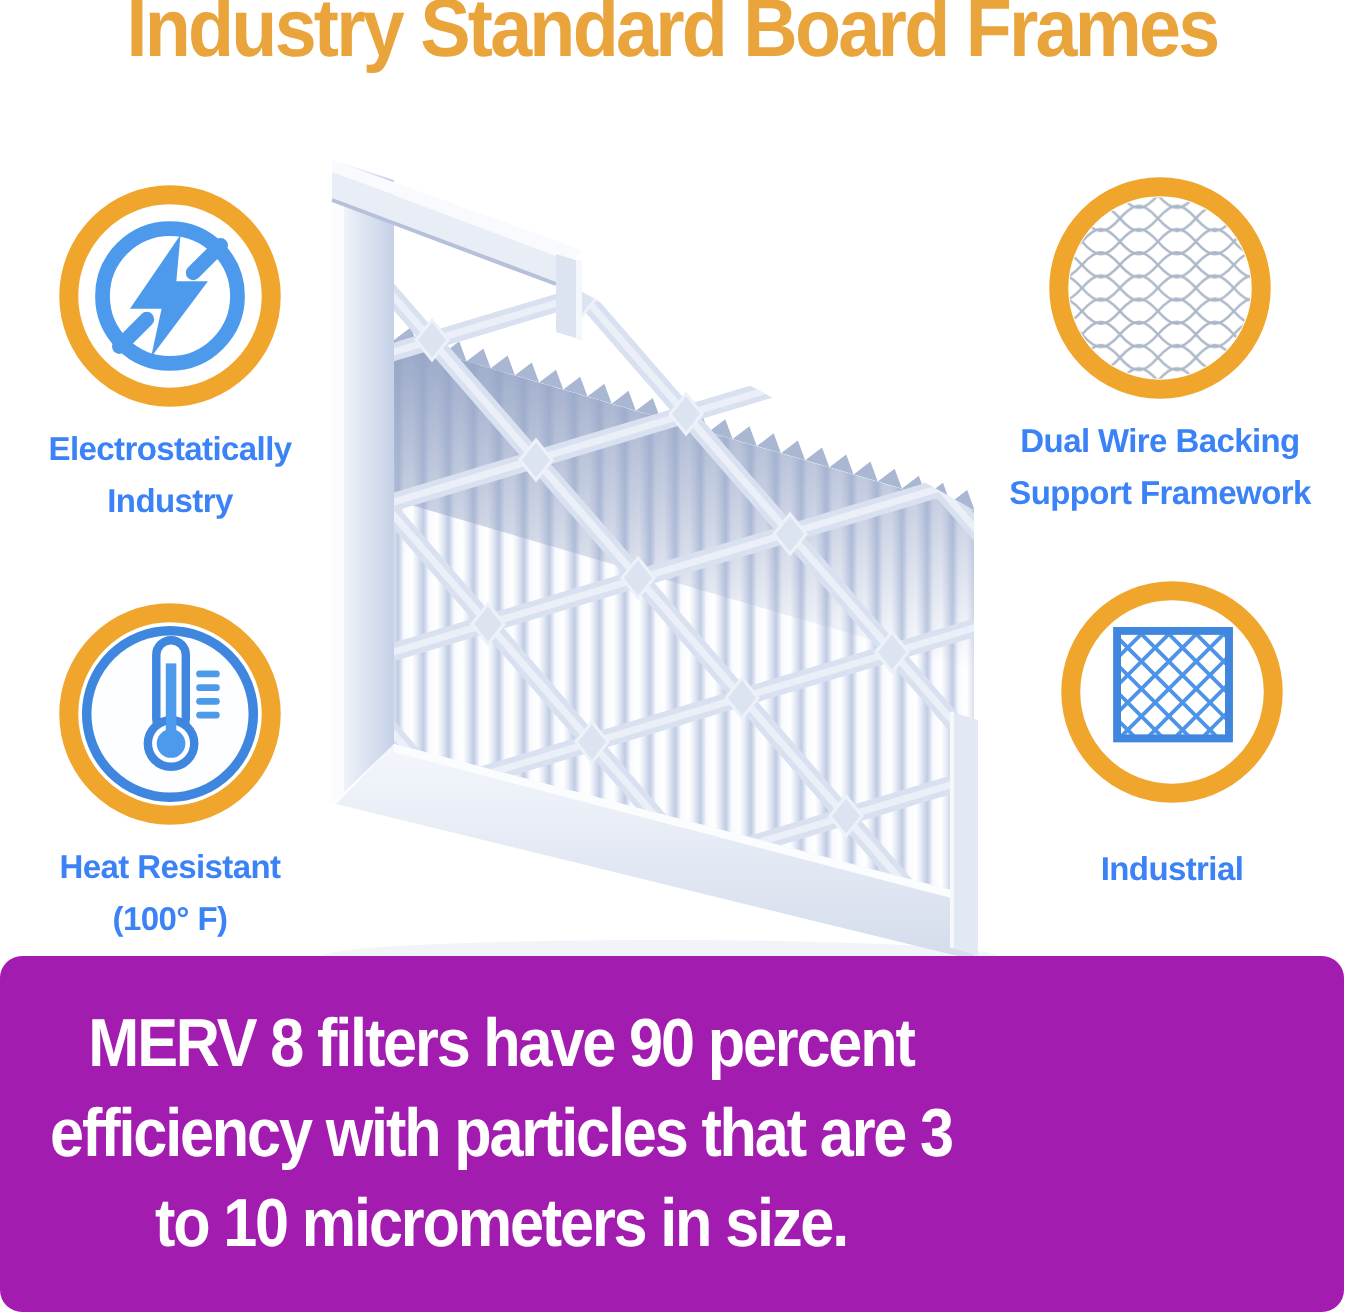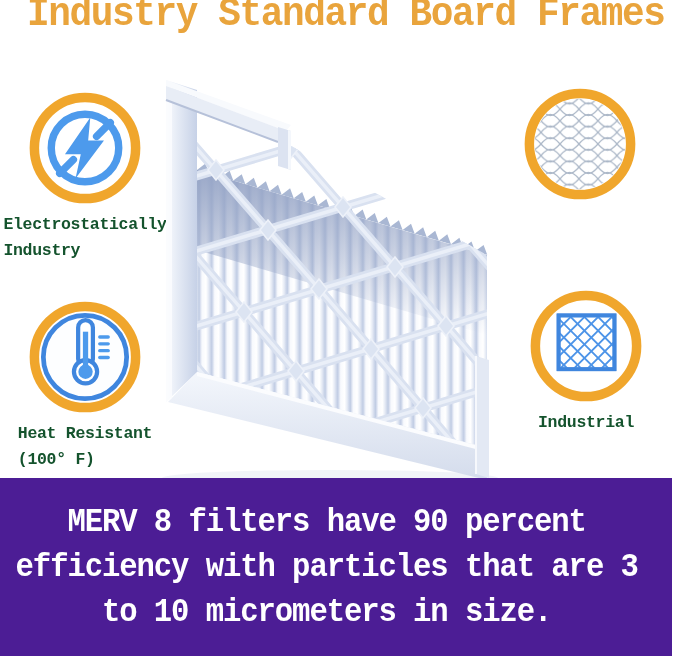--- a/index.html
+++ b/index.html
@@ -1,40 +1,40 @@
 <!DOCTYPE html>
 <html><head>
 <meta charset="utf-8">
 <style>
   html,body { margin:0; padding:0; background:#ffffff; }
   .poster {
     position:relative; width:672px; height:656px; background:#ffffff;
-    overflow:hidden; font-family:Liberation Mono, monospace;
+    overflow:hidden; font-family:Liberation Sans, sans-serif;
   }
   .title {
     position:absolute; top:-9px; left:0; right:0; margin:0;
     text-align:center; font-size:41px; font-weight:bold;
     letter-spacing:-1.5px; color:#E9A43C; white-space:nowrap;
     transform:scaleX(.92); transform-origin:center;
   }
   .feature { position:absolute; width:180px; display:flex; flex-direction:column; align-items:center; }
   .f-tl { left:-5px;  top:90px; }
   .f-tr { left:490px; top:86px; }
   .f-bl { left:-5px;  top:299px; }
-  .f-br { left:496px; top:288px; }
+  .f-br { left:496px; top:288px;gap:12px; }
   .feature svg { width:116px; height:116px; display:block; }
   .flabel {
-    margin-top:6px; font-size:16.5px; font-weight:bold;
-    color:#14532d; line-height:26px; letter-spacing:-0.3px;
+    margin-top:6px; text-align:center; font-size:16.5px; font-weight:bold;
+    color:#3b82f6; line-height:26px; letter-spacing:-0.3px;
   }
   .flabel span { display:block; white-space:nowrap; }
   .filter-img { position:absolute; left:148px; top:70px; width:362px; height:450px; }
   .banner {
     position:absolute; left:0; right:0; top:478px; bottom:0;
-    background:#4c1d95; display:flex; align-items:center; justify-content:flex-end;
+    background:#a21caf; display:flex; align-items:center; justify-content:flex-start;border-radius:11px;
   }
   .banner p {
     margin:0; color:#ffffff; font-weight:bold; font-size:34px;
     line-height:45px; text-align:center; letter-spacing:-1.2px;
     transform:scaleX(.9); transform-origin:center; white-space:nowrap;
   }
   .banner p span { display:block; }
 </style>
 </head>
 <body>
@@ -75,20 +75,24 @@
               <path d="M0,11 C7,19 11,19 18,11 C25,3 29,3 36,11"></path>
               <path d="M-36,11 C-29,3 -25,3 -18,11 C-11,19 -7,19 0,11"></path>
               <path d="M-36,11 C-29,19 -25,19 -18,11 C-11,3 -7,3 0,11"></path>
             </g>
           </g>
         </pattern>
       </defs>
       <circle cx="55" cy="55" r="48" fill="#ffffff" stroke="#F0A62C" stroke-width="9"></circle>
       <circle cx="55" cy="55" r="43" fill="url(#wirePat)"></circle>
     </svg>
+    <div class="flabel">
+      <span>Dual Wire Backing</span>
+      <span>Support Framework</span>
+    </div>
   </div>
 
   <div class="feature f-bl">
     <svg viewBox="0 0 110 110">
       <circle cx="55" cy="55" r="48" fill="#ffffff" stroke="#F0A62C" stroke-width="9"></circle>
       <circle cx="55" cy="55" r="39.5" fill="#FDFEFF" stroke="#3F86DE" stroke-width="4.5"></circle>
       <rect x="48.5" y="20" width="14" height="44" rx="7" fill="#ffffff" stroke="#3F86DE" stroke-width="4"></rect>
       <circle cx="55.5" cy="69" r="11" fill="#ffffff" stroke="#3F86DE" stroke-width="4"></circle>
       <circle cx="55.5" cy="69" r="6.8" fill="#4D9AEC"></circle>
       <rect x="53" y="31" width="5" height="34" fill="#4D9AEC"></rect>

